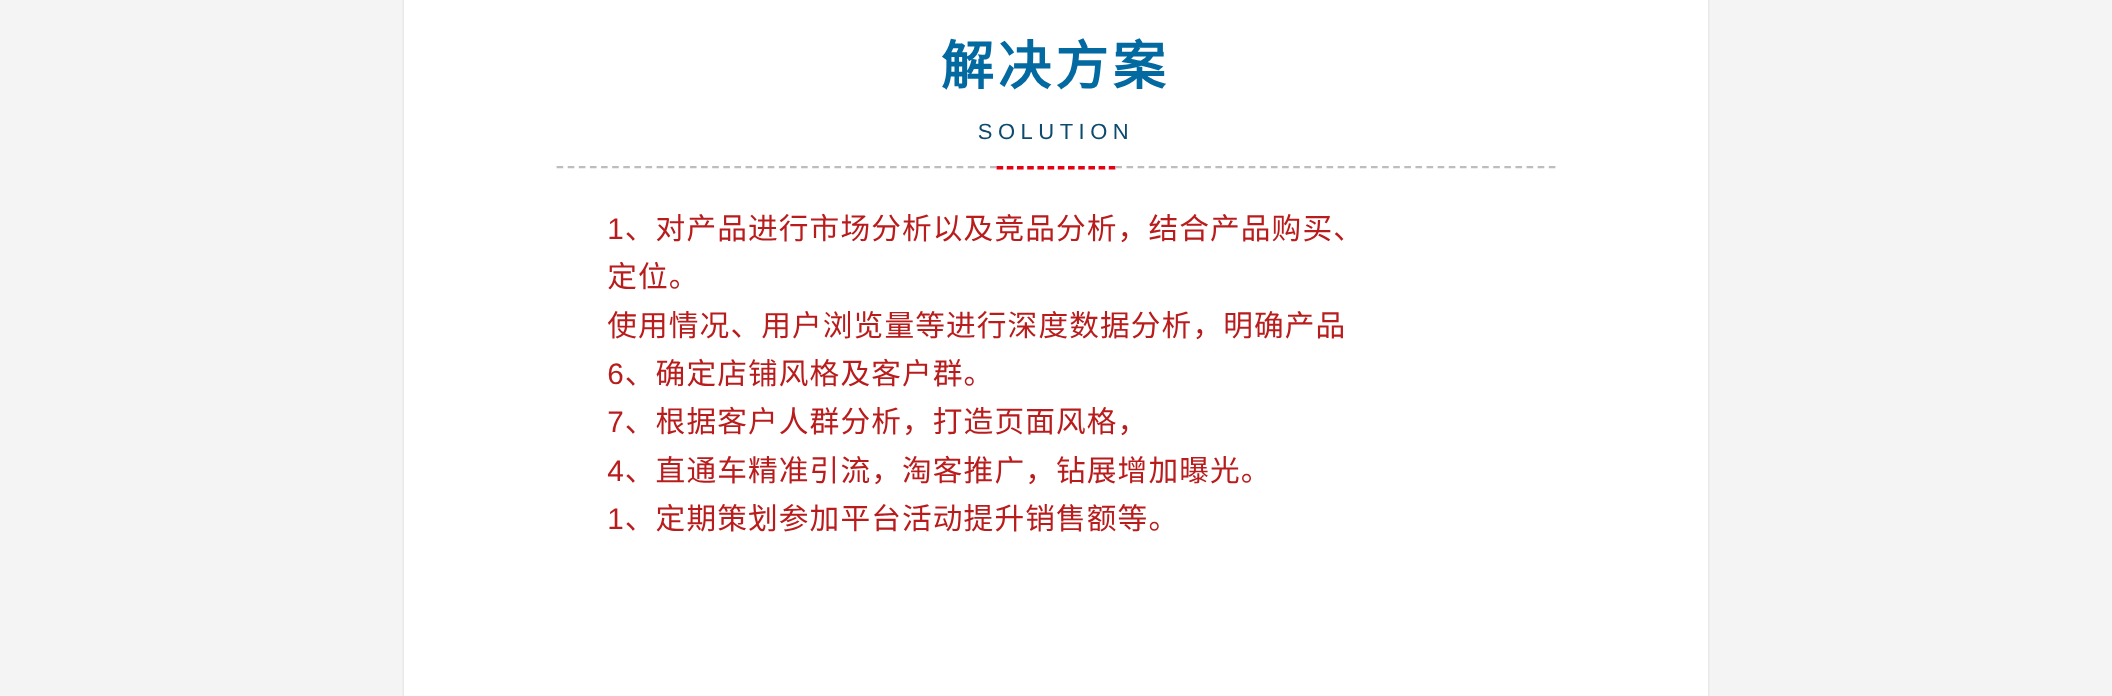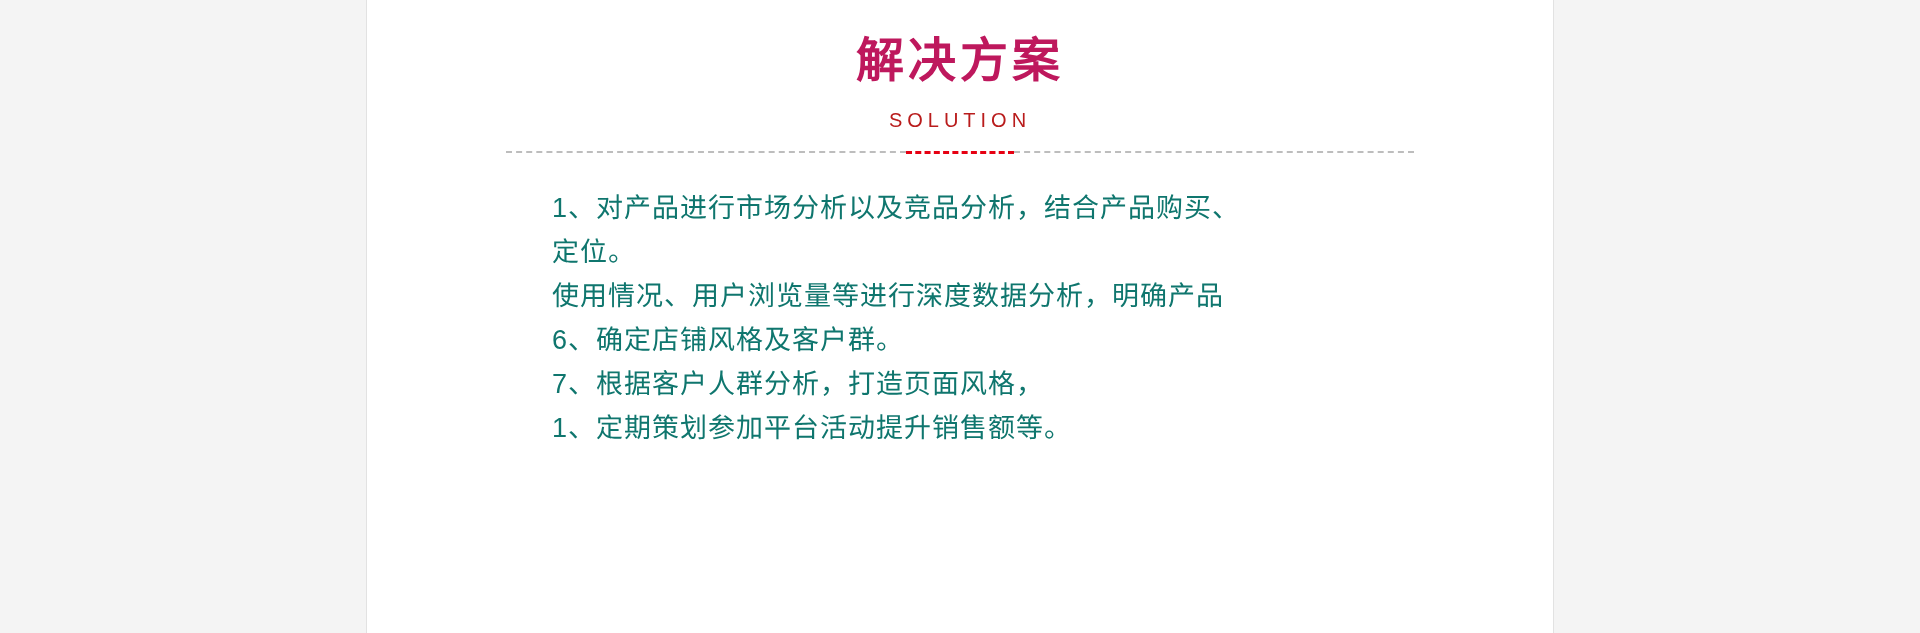--- a/index.html
+++ b/index.html
@@ -54,32 +54,32 @@
   }
   .title {
     position: absolute;
     left: 0;
     top: 32px;
     width: 1188px;
     text-align: center;
     font-size: 48px;
     font-weight: bold;
     letter-spacing: 4px;
-    color: #be185d;
+    color: #0369a1;
     line-height: 58px;
   }
   .subtitle {
     position: absolute;
     left: 0;
     top: 107px;
     width: 1188px;
     text-align: center;
     font-size: 20px;
     letter-spacing: 5px;
-    color: #b91c1c;
+    color: #0c4a6e;
     line-height: 26px;
   }
   
   .divider {
     position: absolute;
     left: 140px;
     top: 150px;
     width: 908px;
     height: 4px;
   }
@@ -98,21 +98,21 @@
     width: 108px;
     height: 0;
     border-top: 3px dashed #e60012;
   }
   .body-list {
     position: absolute;
     left: 186px;
     top: 186px;
     width: 920px;
     font-size: 27px;
-    color: #0f766e;
+    color: #b91c1c;
     line-height: 44px;
     letter-spacing: 1px;
   }
   .body-list p {
     margin: 0;
     padding: 0;
   }
 </style>
 </head>
 <body>
@@ -133,17 +133,18 @@
       <div class="dash-red"></div>
       <div class="dash-line dash-right"></div>
     </div>
 
     <div class="body-list">
       <p>1、对产品进行市场分析以及竞品分析，结合产品购买、</p>
       <p>定位。</p>
       <p>使用情况、用户浏览量等进行深度数据分析，明确产品</p>
       <p>6、确定店铺风格及客户群。</p>
       <p>7、根据客户人群分析，打造页面风格，</p>
+      <p>4、直通车精准引流，淘客推广，钻展增加曝光。</p>
       <p>1、定期策划参加平台活动提升销售额等。</p>
     </div>
 
   </div>
 </div>
 
 </body></html>

